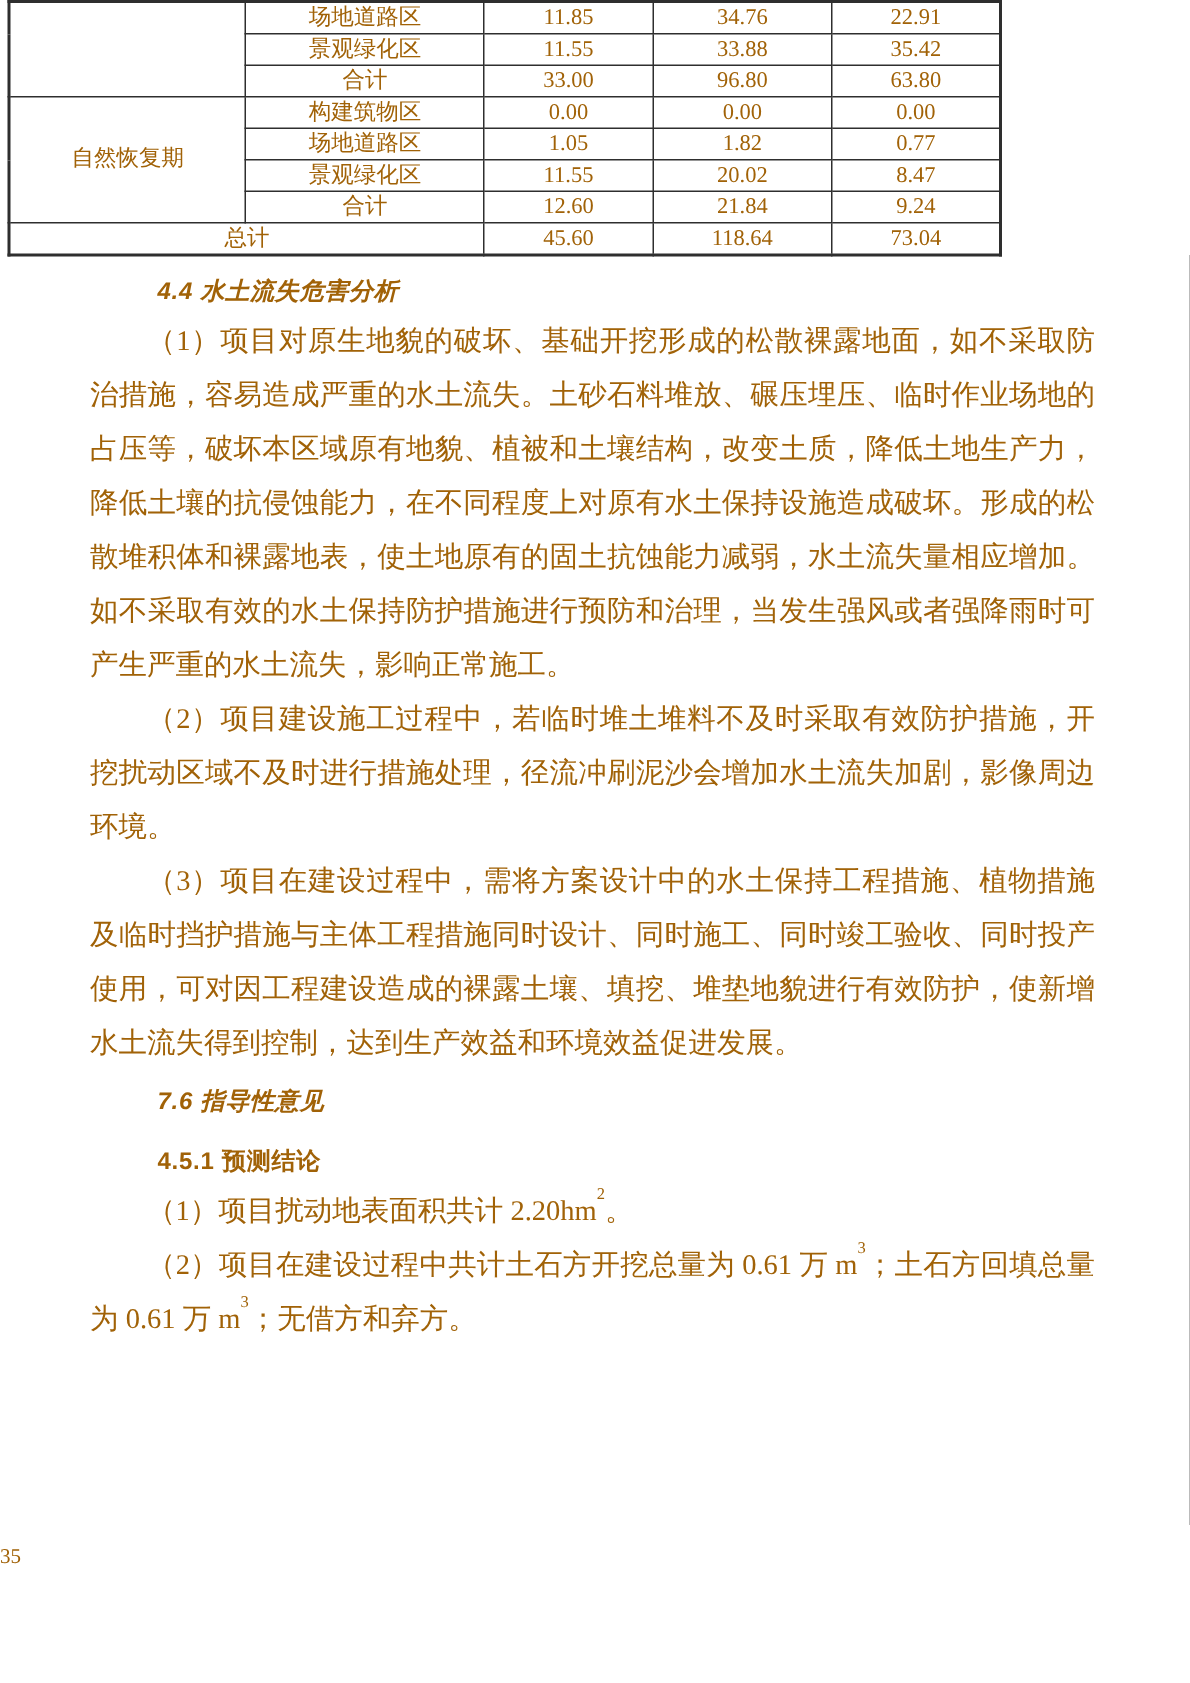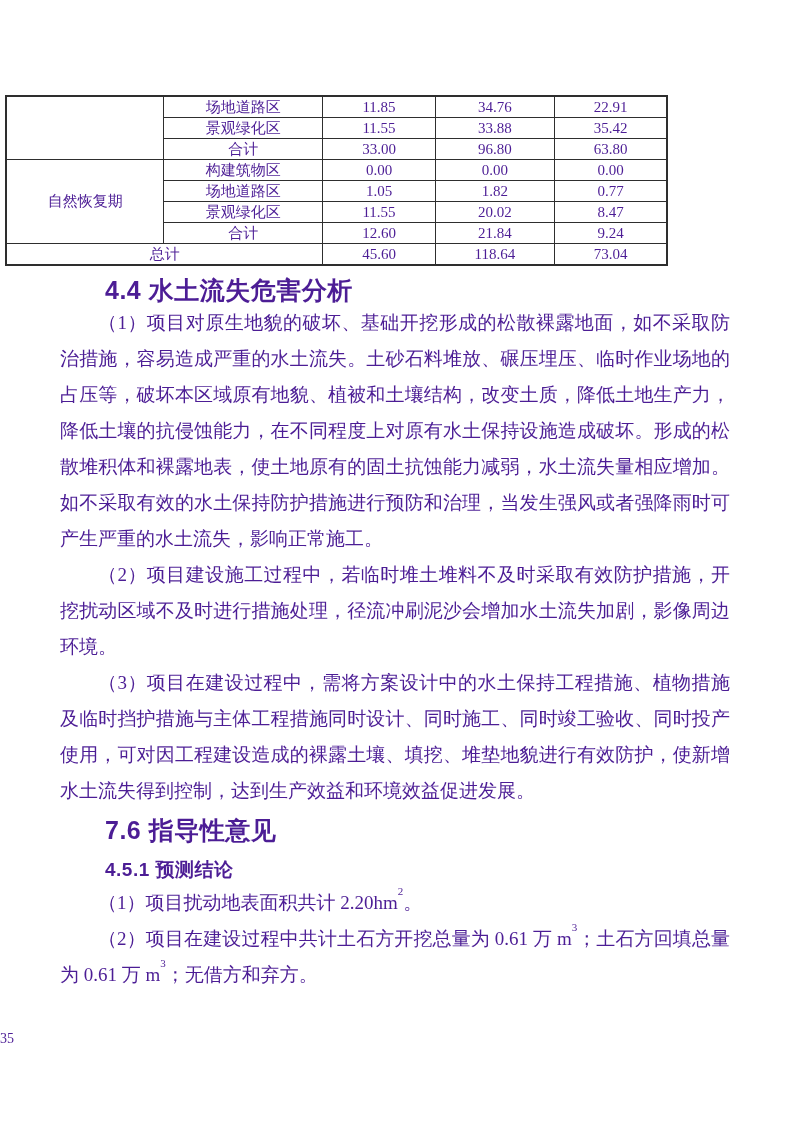--- a/index.html
+++ b/index.html
@@ -3,23 +3,22 @@
 <meta charset="utf-8">
 <style>
   html,body{margin:0;padding:0;background:#888;}
   .page{
     position:relative;
     width:793px;height:1122px;
     margin:0 auto;
     background:#ffffff;
     overflow:hidden;
     font-family:"Liberation Serif","DejaVu Serif",serif;
-    color:#4c1d95;
+    color:#a16207;
     box-sizing:border-box;
-    padding-top:95px;
   }
   .content{padding-left:60px;padding-right:63px;}
   
   table.datatable{
     border-collapse:collapse;
     table-layout:fixed;
     width:663px;
     margin-left:5px;
     border:2px solid #2e2e2e;
   }
@@ -32,31 +31,32 @@
     font-size:15px;
     line-height:1;
     overflow:hidden;
     white-space:nowrap;
   }
   
   .h-main{
     margin:9px 0 0 0;
     font-family:"Liberation Sans","DejaVu Sans",sans-serif;
     font-weight:700;
-    font-size:25px;
+    font-size:16px;
     line-height:30px;
     text-indent:45px;
     letter-spacing:0.5px;
+    font-style:italic;
   }
   .h-main.h45{margin-top:6px;}
   .h-sub{
     margin:10px 0 0 0;
     font-family:"Liberation Sans","DejaVu Sans",sans-serif;
     font-weight:700;
-    font-size:19px;
+    font-size:16px;
     line-height:30px;
     text-indent:45px;
     letter-spacing:0.5px;
   }
   p.body{
     margin:0;
     font-size:19px;
     line-height:36px;
     text-align:justify;
     text-indent:2em;

